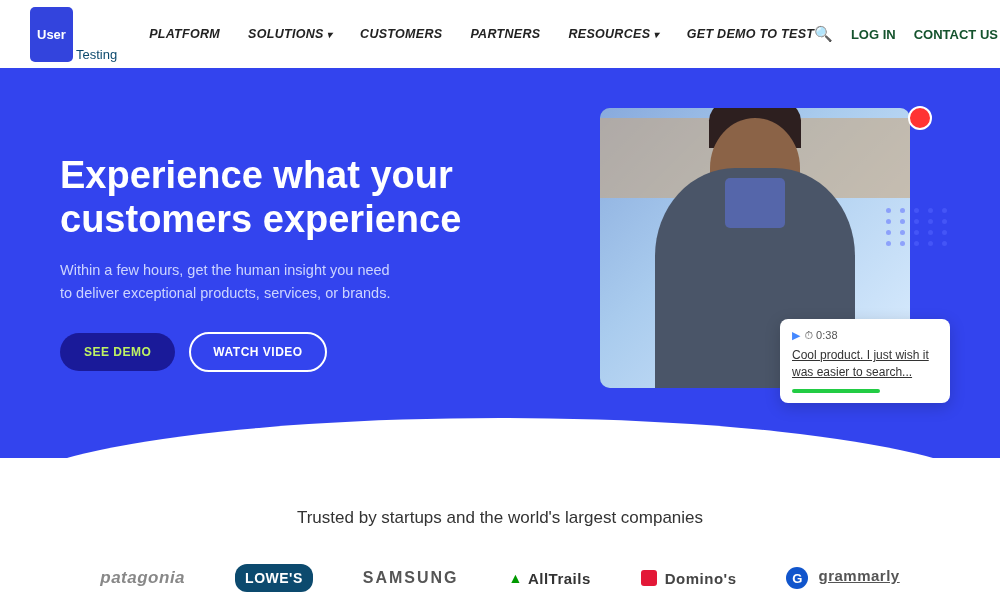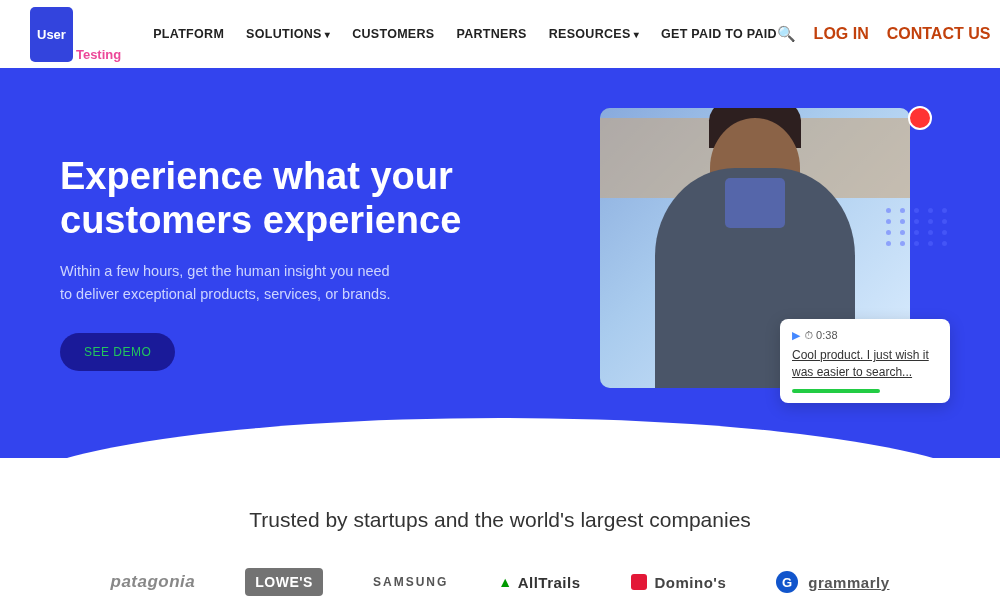--- a/index.html
+++ b/index.html
@@ -8,34 +8,34 @@
     
     .navbar {
       display: flex; align-items: center; padding: 0 30px; height: 68px;
       background: #fff; position: relative; z-index: 10;
     }
     .logo-wrap {
       display: flex; align-items: center; margin-right: 32px;
     }
 
     .nav-links {
-      display: flex; align-items: center; gap: 22px; flex: 1;
+      display: flex; align-items: center; gap: 28px; flex: 1; font-style: italic;
     }
     .nav-link {
       font-size: 12.5px; font-weight: 600; color: #222; text-decoration: none;
       white-space: nowrap; cursor: pointer; letter-spacing: 0.3px;
     }
     .nav-link.has-arrow::after {
       content: ' ▾'; font-size: 10px;
     }
     .nav-right {
       display: flex; align-items: center; gap: 18px;
     }
     .nav-icon { cursor: pointer; color: #333; font-size: 15px; }
-    .nav-text-link { font-size: 16px; font-weight: 600; color: #c2410c; cursor: pointer; white-space: nowrap; }
+    .nav-text-link { font-size: 13px; font-weight: 600; color: #14532d; cursor: pointer; white-space: nowrap; }
     .btn-request-trial {
       background: #2222bb; color: #fff; border: none; border-radius: 25px;
       padding: 10px 20px; font-size: 12.5px; font-weight: 700; cursor: pointer;
       white-space: nowrap; letter-spacing: 0.3px;
     }
 
     
     .hero {
       background: #3344ee;
       position: relative;
@@ -62,22 +62,22 @@
       margin-bottom: 18px;
     }
     .hero-subtitle {
       font-size: 14.5px; color: #ccd4ff; line-height: 1.55; margin-bottom: 28px;
       max-width: 340px;
     }
     .hero-buttons {
       display: flex; gap: 14px; align-items: center;
     }
     .btn-see-demo {
-      background: #1a1a99; color: #22c55e; border: none; border-radius: 25px;
-      padding: 12px 24px; font-size: 12px; font-weight: 400; cursor: pointer;
+      background: #1a1a99; color: #bef264; border: none; border-radius: 25px;
+      padding: 12px 24px; font-size: 12px; font-weight: 700; cursor: pointer;
       letter-spacing: 0.5px;
     }
     .btn-watch-video {
       background: transparent; color: #fff; border: 2px solid #fff; border-radius: 25px;
       padding: 11px 22px; font-size: 12px; font-weight: 700; cursor: pointer;
       letter-spacing: 0.5px;
     }
 
     
     .hero-visual {
@@ -184,46 +184,45 @@
 
     
     .trusted-section {
       padding: 50px 60px 30px;
       background: #fff;
       position: relative;
       z-index: 3;
     }
     .trusted-title {
       text-align: center;
-      font-size: 21px;
+      font-size: 17px;
       color: #333;
       font-weight: 400;
       margin-bottom: 36px;
     }
     .logos-row {
       display: flex;
       justify-content: center;
       align-items: center;
       gap: 50px;
     }
     .brand-logo {
       font-size: 16px;
       font-weight: 700;
       color: #666;
       letter-spacing: 0.5px;
       display: flex;
-      align-items: center;
       gap: 5px;
     }
     .brand-logo.patagonia { font-style: italic; color: #888; font-size: 17px; }
     .brand-logo.lowes {
-      background: #737373; color: #fff; border-radius: 4px;
+      background: #0c4a6e; color: #fff; border-radius: 12px;
       padding: 6px 10px; font-size: 14px; font-weight: 800;
     }
-    .brand-logo.samsung { letter-spacing: 2px; color: #555; font-size: 12px; }
+    .brand-logo.samsung { letter-spacing: 2px; color: #555; font-size: 16px; }
     .brand-logo.alltrails { color: #333; font-size: 15px; }
     .brand-logo.dominos { color: #444; font-size: 15px; }
     .brand-logo.grammarly { color: #555; font-size: 15px; }
 
     .alltrails-icon { color: #009900; font-size: 14px; }
     .grammarly-circle {
       width: 22px; height: 22px;
       background: #15c; border-radius: 50%;
       display: flex; align-items: center; justify-content: center;
       color: #fff; font-weight: 800; font-size: 13px;
@@ -231,47 +230,48 @@
   </style>
 </head>
 <body>
 
 <nav class="navbar">
   <div class="logo-wrap">
     <div style="display:flex;gap:0;">
       <div style="background:#3344dd;border-radius:5px;padding:4px 7px;display:flex;align-items:center;">
         <span style="color:#fff;font-weight:800;font-size:13px;">User</span>
       </div>
-      <span style="font-weight:700;font-size:13px;color:#ec4899;margin-left:3px;margin-top:40px;">Testing</span>
+      <span style="font-weight:400;font-size:13px;color:#0c4a6e;margin-left:3px;margin-top:40px;">Testing</span>
     </div>
   </div>
 
   <div class="nav-links">
     <a class="nav-link">PLATFORM</a>
     <a class="nav-link has-arrow">SOLUTIONS</a>
     <a class="nav-link">CUSTOMERS</a>
     <a class="nav-link">PARTNERS</a>
     <a class="nav-link has-arrow">RESOURCES</a>
-    <a class="nav-link">GET PAID TO PAID</a>
+    <a class="nav-link">GET DEMO TO TEST</a>
   </div>
 
   <div class="nav-right">
     <span class="nav-icon">🔍</span>
     <span class="nav-text-link">LOG IN</span>
     <span class="nav-text-link">CONTACT US</span>
     <button class="btn-request-trial">REQUEST TRIAL</button>
   </div>
 </nav>
 
 <section class="hero">
   <div class="hero-content">
     <h1 class="hero-title">Experience what your customers experience</h1>
     <p class="hero-subtitle">Within a few hours, get the human insight you need to deliver exceptional products, services, or brands.</p>
     <div class="hero-buttons">
       <button class="btn-see-demo">SEE DEMO</button>
+      <button class="btn-watch-video">WATCH VIDEO</button>
     </div>
   </div>
 
   <div class="hero-visual">
     <div class="hero-img-frame">
       <div class="person-bg">
         <div class="shelf-bg"></div>
         <div class="person-hair"></div>
         <div class="person-head">
           <div style="position:absolute;bottom:5px;left:10px;right:10px;height:20px;background:#2d1f1f;border-radius:0 0 40% 40%;"></div>

